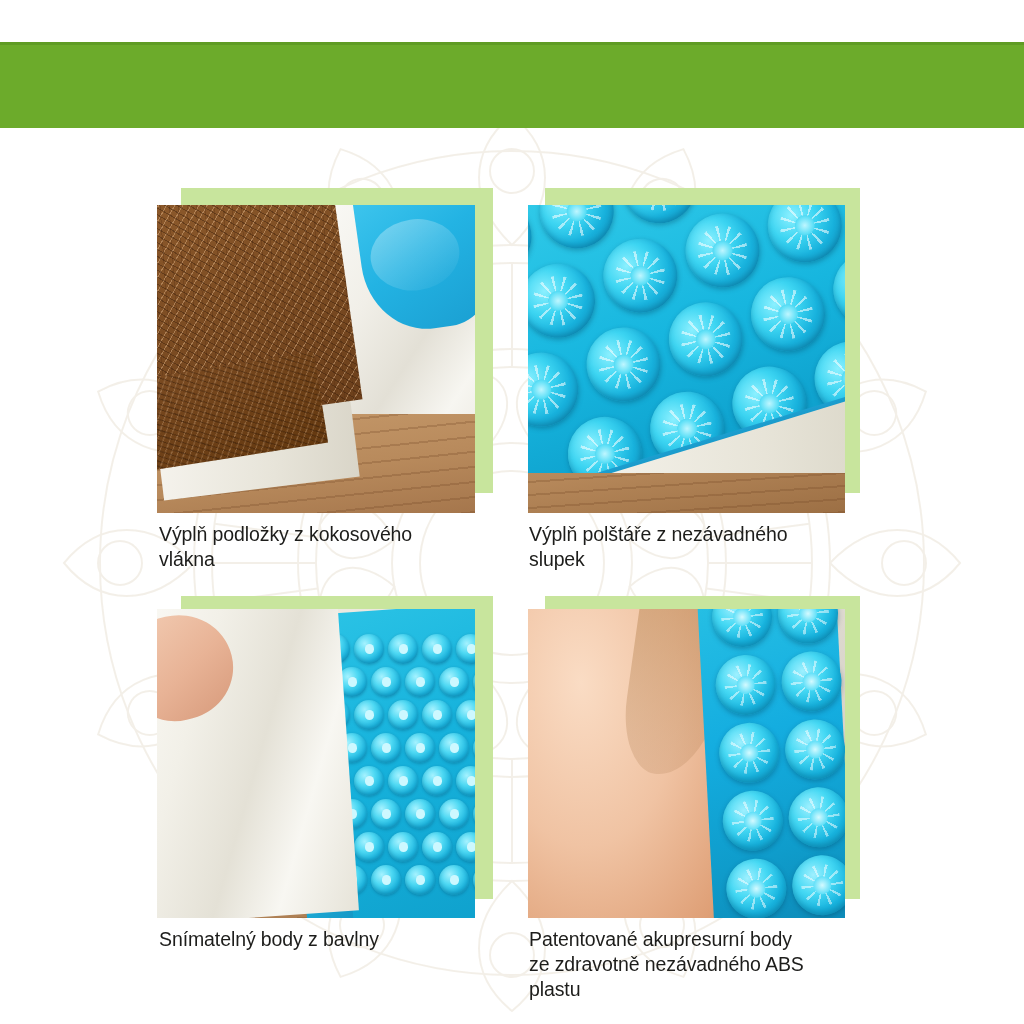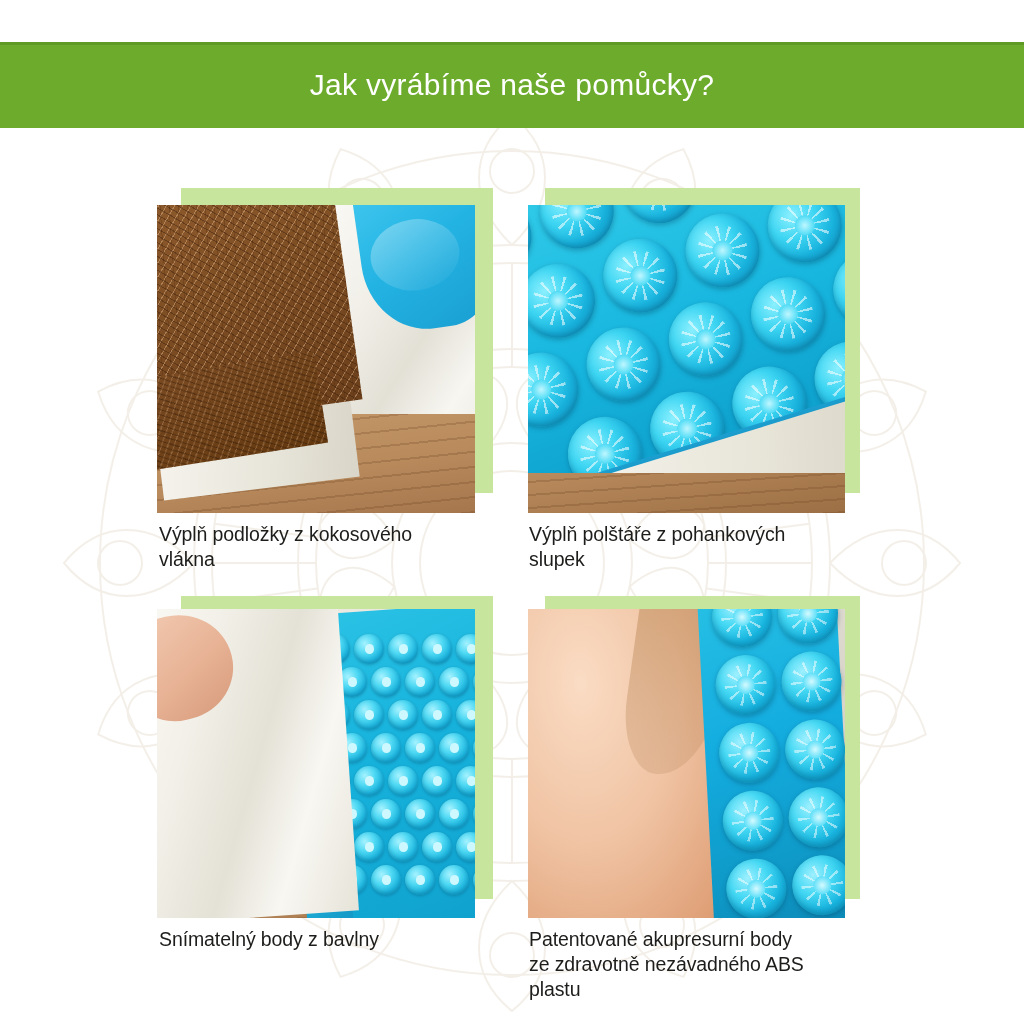--- a/index.html
+++ b/index.html
@@ -481,21 +481,20 @@
           <g transform="rotate(348.75)">
             <path d="M0,-120 C 36,-148 36,-184 0,-196 C -36,-184 -36,-148 0,-120 Z"></path>
           </g>
         </g>
     </g>
   </svg>
 </div>
 
 <div id="header-band">
   <div class="band-top-line"></div>
-  <h1 id="page-title">Jak vyrábíme naše pomůcky?</h1>
 </div>
 
 <div id="cards-grid">
 
   <div class="card" id="card-1">
     <div class="card-frame"></div>
     <div class="card-photo">
       <div class="ph">
         <div class="p1-cotton"></div>
         <div class="p1-wood"></div>
@@ -532,21 +531,21 @@
             <div class="d" style="width: 74px; height: 74px; left: 22px; top: 210px;"></div>
             <div class="d" style="width: 74px; height: 74px; left: 108px; top: 210px;"></div>
             <div class="d" style="width: 74px; height: 74px; left: 194px; top: 210px;"></div>
             <div class="d" style="width: 74px; height: 74px; left: 280px; top: 210px;"></div>
           </div>
         <div class="p2-edge"></div>
         <div class="p2-cotton"></div>
         <div class="p2-wood"></div>
       </div>
     </div>
-    <div class="card-caption">Výplň polštáře z pohankových
+    <div class="card-caption">Výplň polštáře z nezávadného
 slupek</div>
   </div>
 
   <div class="card" id="card-3">
     <div class="card-frame"></div>
     <div class="card-photo">
       <div class="ph">
         <div class="p3-bg"></div>
         <div class="p3-wood"></div>
         <div class="p3-coir"></div>

